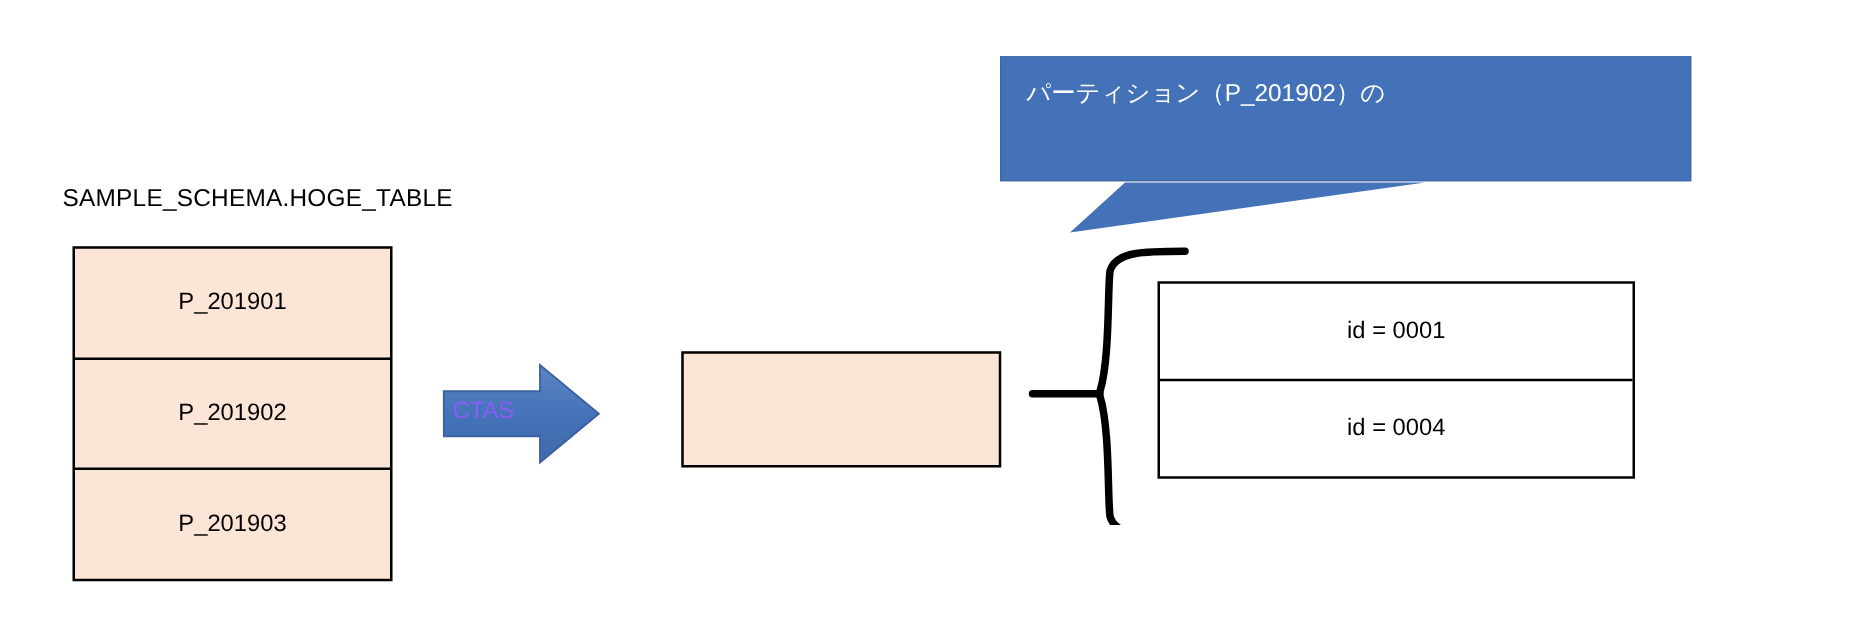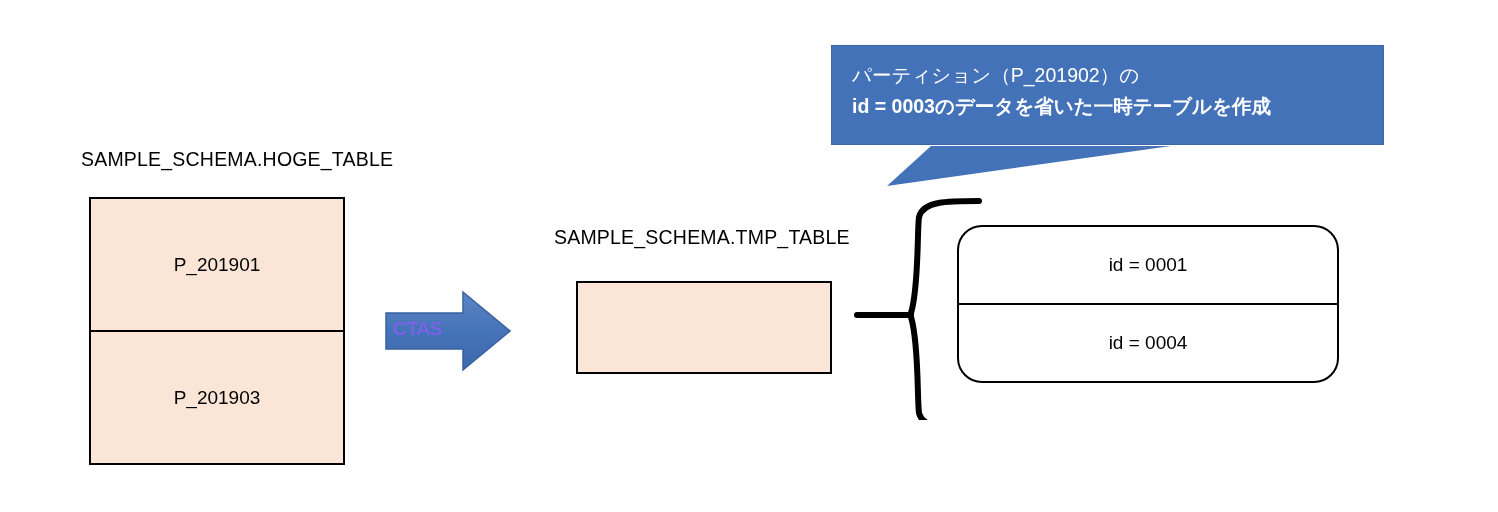--- a/index.html
+++ b/index.html
@@ -13,21 +13,21 @@
   }
   #canvas {
     position: relative;
     width: 1498px;
     height: 512px;
     background: #ffffff;
     overflow: hidden;
   }
 
   
-  .abs { position: absolute; box-sizing: border-box; margin-left: 31px; }
+  .abs { position: absolute; box-sizing: border-box; }
 
   
   .caption {
     font-size: 19.5px;
     letter-spacing: 0.2px;
     color: #000;
     white-space: nowrap;
     line-height: 1;
   }
 
@@ -103,61 +103,60 @@
 </style>
 </head>
 <body>
 
 <div id="canvas">
 
   <div class="abs caption" style="left:50px; top:150px;">SAMPLE_SCHEMA.HOGE_TABLE</div>
 
   <div class="abs part-table" style="left:58px; top:197px; width:256px; height:268px;">
     <div class="part-row">P_201901</div>
+    <div class="part-row">P_201902</div>
     <div class="part-row">P_201903</div>
   </div>
 
   <div class="abs arrow-wrap" style="left:354px; top:288px;">
     <svg width="126" height="86" viewBox="0 0 126 86">
       <defs>
         <linearGradient id="arrGrad" x1="0" y1="0" x2="0" y2="1">
           <stop offset="0%" stop-color="#5A84C4"></stop>
           <stop offset="55%" stop-color="#4472B8"></stop>
           <stop offset="100%" stop-color="#3F69AA"></stop>
         </linearGradient>
       </defs>
       <polygon points="1,25 78,25 78,4 125,43 78,82 78,61 1,61" fill="url(#arrGrad)" stroke="#3A62A0" stroke-width="1.5" stroke-linejoin="miter"></polygon>
     </svg>
     <div class="arrow-label">CTAS</div>
   </div>
 
-  <div class="abs caption" style="left:523px; top:228px;">SAMPLE_SCHEMA.TMP_TABLE</div>
 
   <div class="abs tmp-box" style="left:545px; top:281px; width:256px; height:93px;"></div>
 
   <div class="abs" style="left:820px; top:195px; width:140px; height:225px;">
     <svg width="140" height="225" viewBox="0 0 140 225">
 
       <path d="M6,120 L60,120" fill="none" stroke="#000" stroke-width="6" stroke-linecap="round"></path>
 
       <path d="M128,6 C96,6 72,6 68,22 C66,36 68,92 60,118" fill="none" stroke="#000" stroke-width="6" stroke-linecap="round" stroke-linejoin="round"></path>
 
       <path d="M60,122 C68,148 66,204 68,218 C72,234 96,234 128,234" fill="none" stroke="#000" stroke-width="6" stroke-linecap="round" stroke-linejoin="round"></path>
     </svg>
   </div>
 
-  <div class="abs id-table" style="left:926px; top:225px; width:382px; height:158px;border-radius:25px;">
+  <div class="abs id-table" style="left:926px; top:225px; width:382px; height:158px;">
     <div class="id-row">id = 0001</div>
     <div class="id-row">id = 0004</div>
   </div>
 
   <div class="abs callout-tail" style="left:840px; top:138px; width:320px; height:56px;">
     <svg width="320" height="56" viewBox="0 0 320 56">
       <polygon points="60,8 300,8 16,48" fill="#4472B8"></polygon>
     </svg>
   </div>
 
   <div class="abs callout-box" style="left:800px; top:45px; width:553px; height:100px;">
     <div class="callout-line">パーティション（P_201902）の</div>
-    <div class="callout-line bold">id = 0003のデータを省いた一時テーブルを作成</div>
   </div>
 
 </div>
 
 </body></html>

